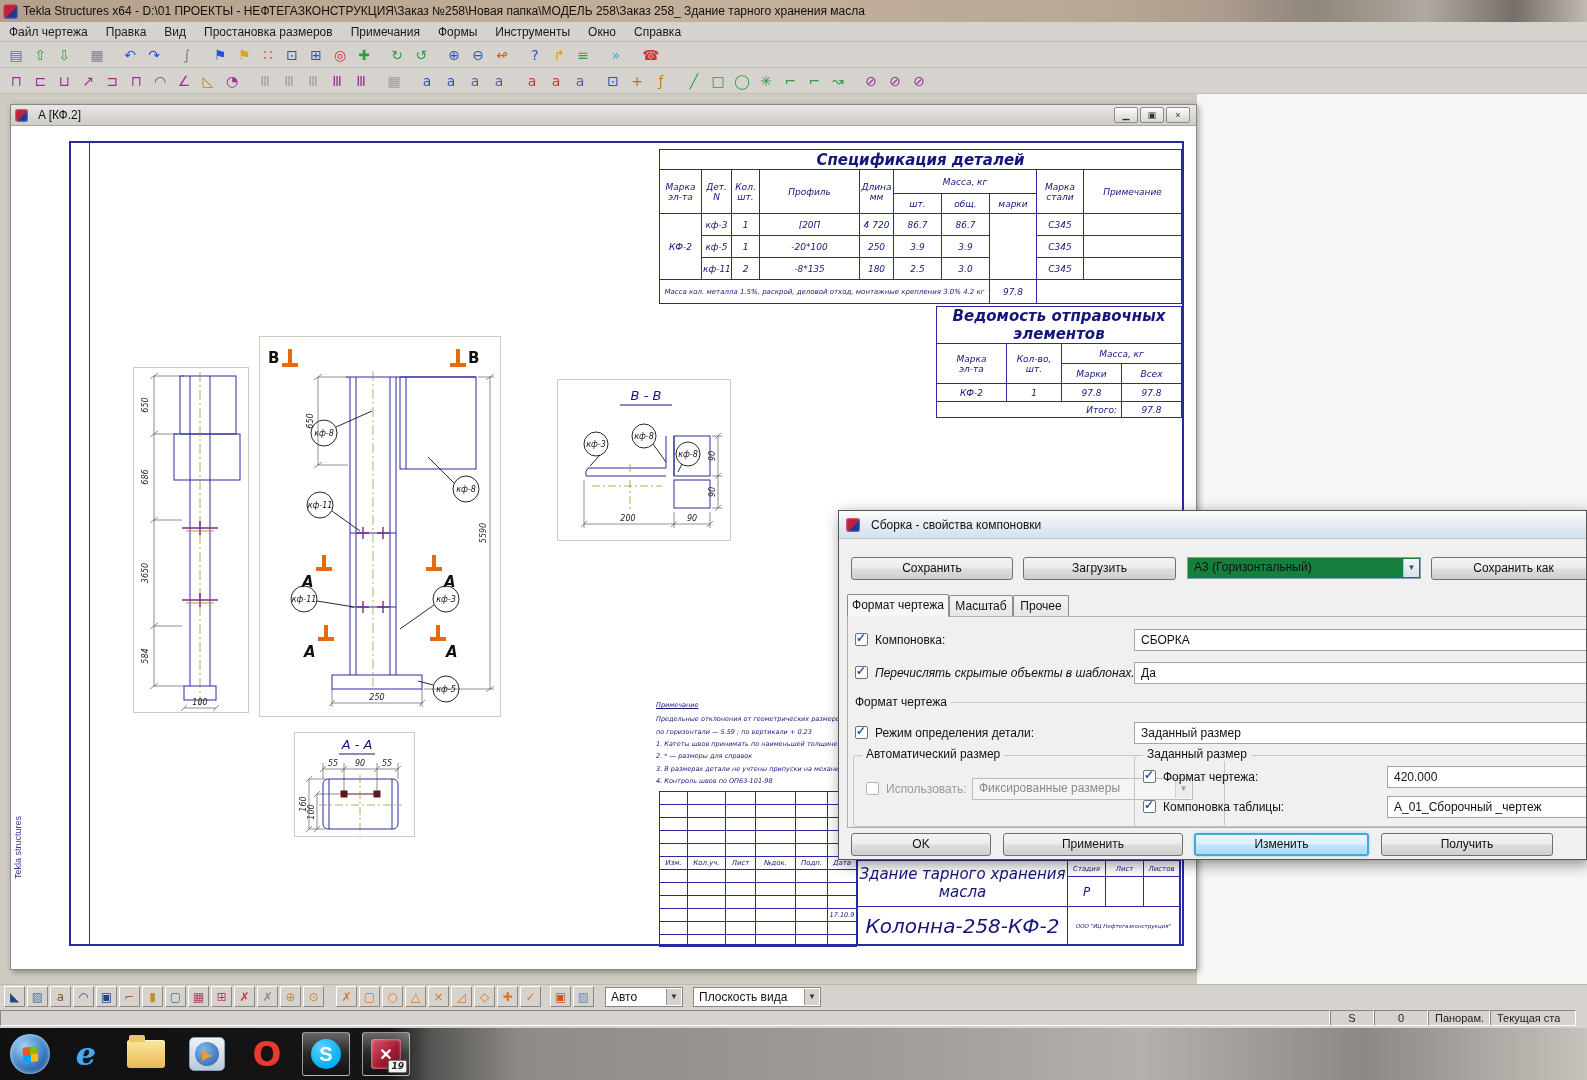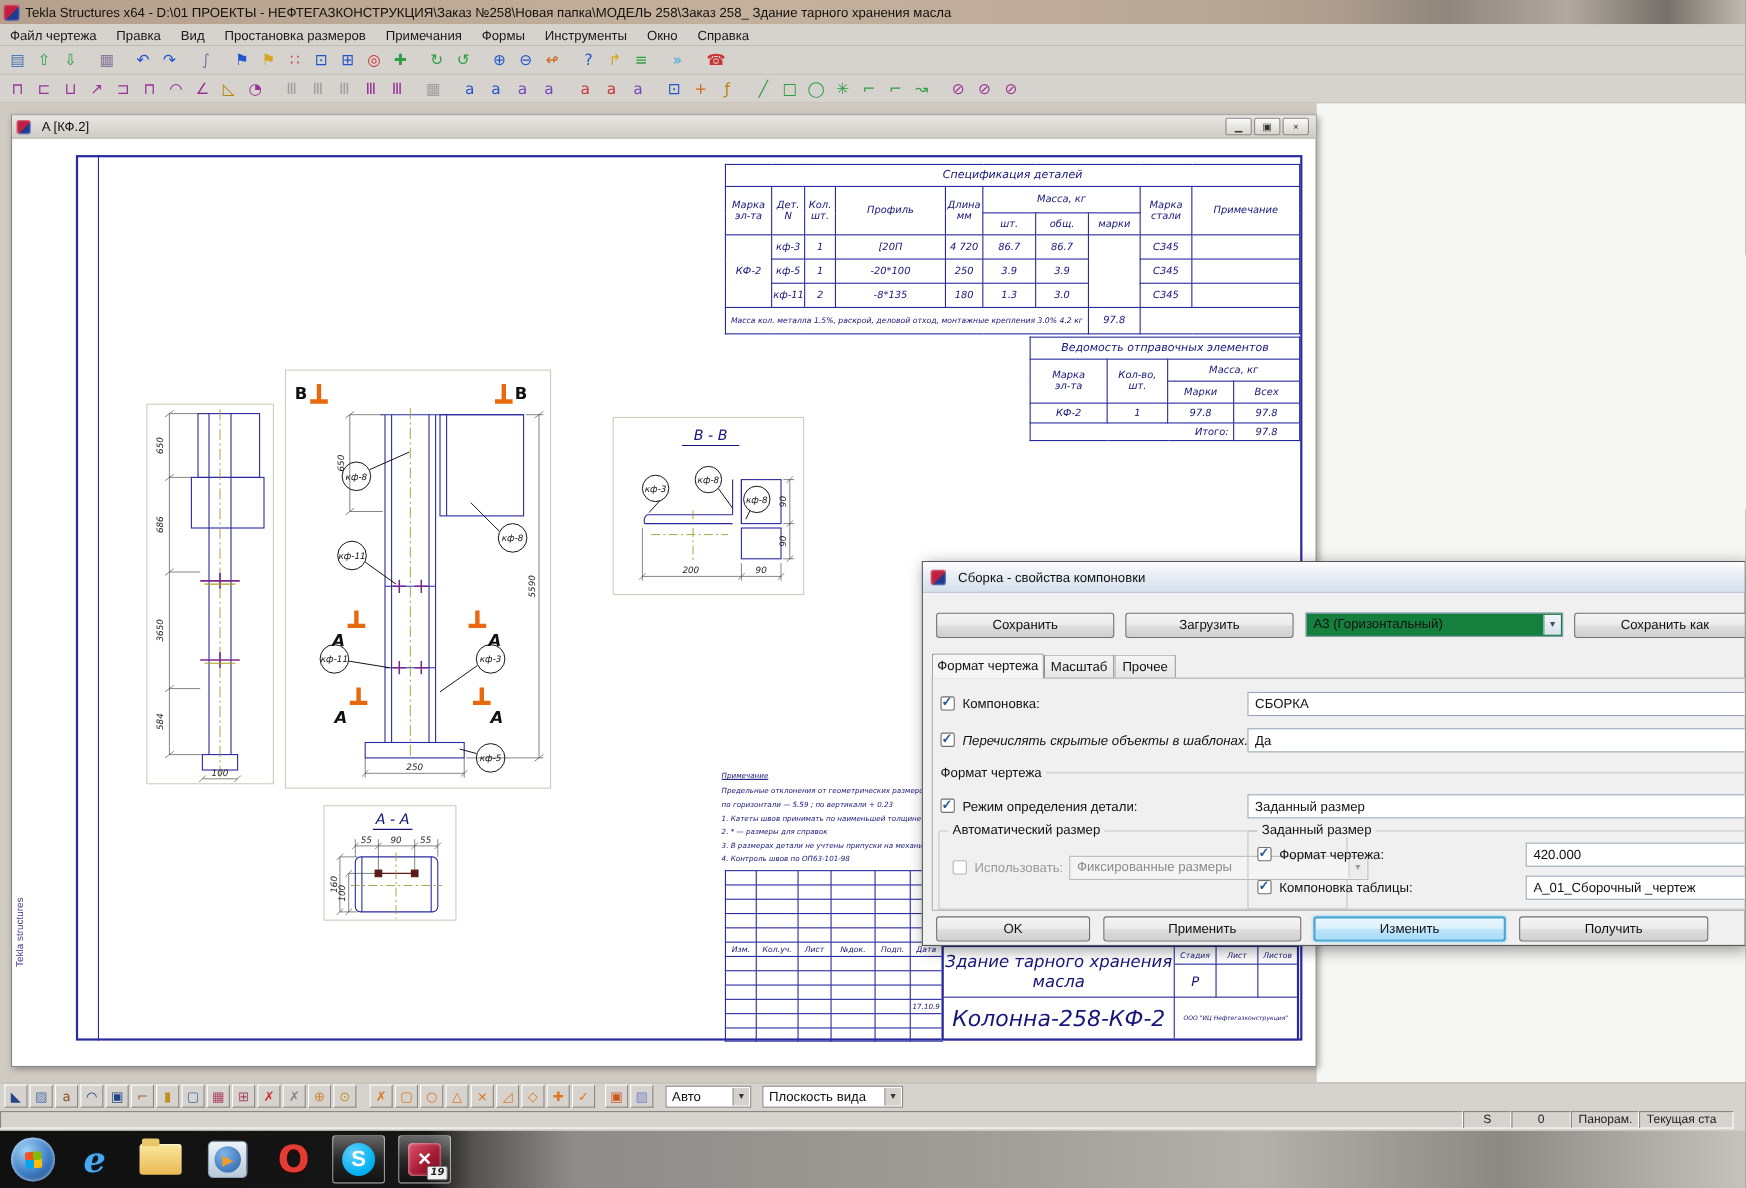--- a/index.html
+++ b/index.html
@@ -47,21 +47,21 @@
     background:linear-gradient(#fafafa,#d8d5cf);font-size:9px;line-height:14px;text-align:center;color:#333;}
   .sheet-frame{position:absolute;left:58px;top:36px;width:1115px;height:805px;border:2px solid #2a2aa0;}
   .margin-line{position:absolute;left:78px;top:36px;width:1px;height:805px;background:#2a2aa0;}
   .side-text{position:absolute;left:2px;top:774px;color:#3a3a8c;font-size:9px;
     transform:rotate(-90deg);transform-origin:left top;white-space:nowrap;}
 
   
   .cadtbl{border-collapse:collapse;table-layout:fixed;}
   .cadtbl td{border:1px solid #2a2aa0;font:italic 9px "DejaVu Sans",sans-serif;color:#15157a;
     text-align:center;vertical-align:middle;padding:0 1px;overflow:hidden;}
-  .cadtbl .ttl{font-size:10px;}
+  .cadtbl .ttl{font-size:15px;font-weight:bold;}
   .pl{white-space:pre-line;line-height:1.15;}
   .view-box{position:absolute;border:1px solid #cdcdbd;background:#fff;}
   .notes{position:absolute;color:#15157a;font:italic 6.5px "DejaVu Sans",sans-serif;line-height:1.9;white-space:nowrap;}
   .notes div:first-child{text-decoration:underline;margin-bottom:2px;}
 
   
   .tblock{position:absolute;border:2px solid #2a2aa0;background:#fff;}
   .tb-cell{position:absolute;color:#15157a;font-style:italic;font-family:"DejaVu Sans",sans-serif;
     display:flex;align-items:center;justify-content:center;text-align:center;}
 
@@ -434,21 +434,21 @@
           <td>3.9</td>
           <td>3.9</td>
           <td>С345</td>
           <td></td>
         </tr>
         <tr style="height:22px">
           <td>кф-11</td>
           <td>2</td>
           <td>-8*135</td>
           <td>180</td>
-          <td>1.3</td>
+          <td>2.5</td>
           <td>3.0</td>
           <td>С345</td>
           <td></td>
         </tr>
         <tr style="height:24px">
           <td colspan="7" style="font-size:7px">Масса кол. металла 1.5%, раскрой, деловой отход, монтажные крепления 3.0%   4.2 кг</td>
           <td>97.8</td>
           <td colspan="2"></td>
         </tr>
       </tbody>
@@ -877,21 +877,21 @@
       <span class="cb" style="left:16px;top:215px;">
           <span class="mk">✓</span>
         </span>
       <span class="dlabel" style="left:36px;top:215px;">Режим определения детали:</span>
       <div class="field" style="left:295px;top:211px;width:460px;">Заданный размер</div>
 
       <div class="gbox" style="left:14px;top:244px;width:372px;height:72px;">
         <span class="legend">Автоматический размер</span>
         <span class="cb disabled" style="left:12px;top:26px;"></span>
         <span class="dlabel dis" style="left:32px;top:26px;">Использовать:</span>
-        <div class="combo disabled" style="left:118px;top:22px;width:272px;">
+        <div class="combo disabled" style="left:118px;top:22px;width:221px;">
           <span>Фиксированные размеры</span>
           <span class="arr">▼</span>
         </div>
       </div>
 
       <div class="gbox" style="left:295px;top:244px;width:460px;height:72px;">
         <span class="legend">Заданный размер</span>
         <span class="cb" style="left:8px;top:14px;">
             <span class="mk">✓</span>
           </span>

